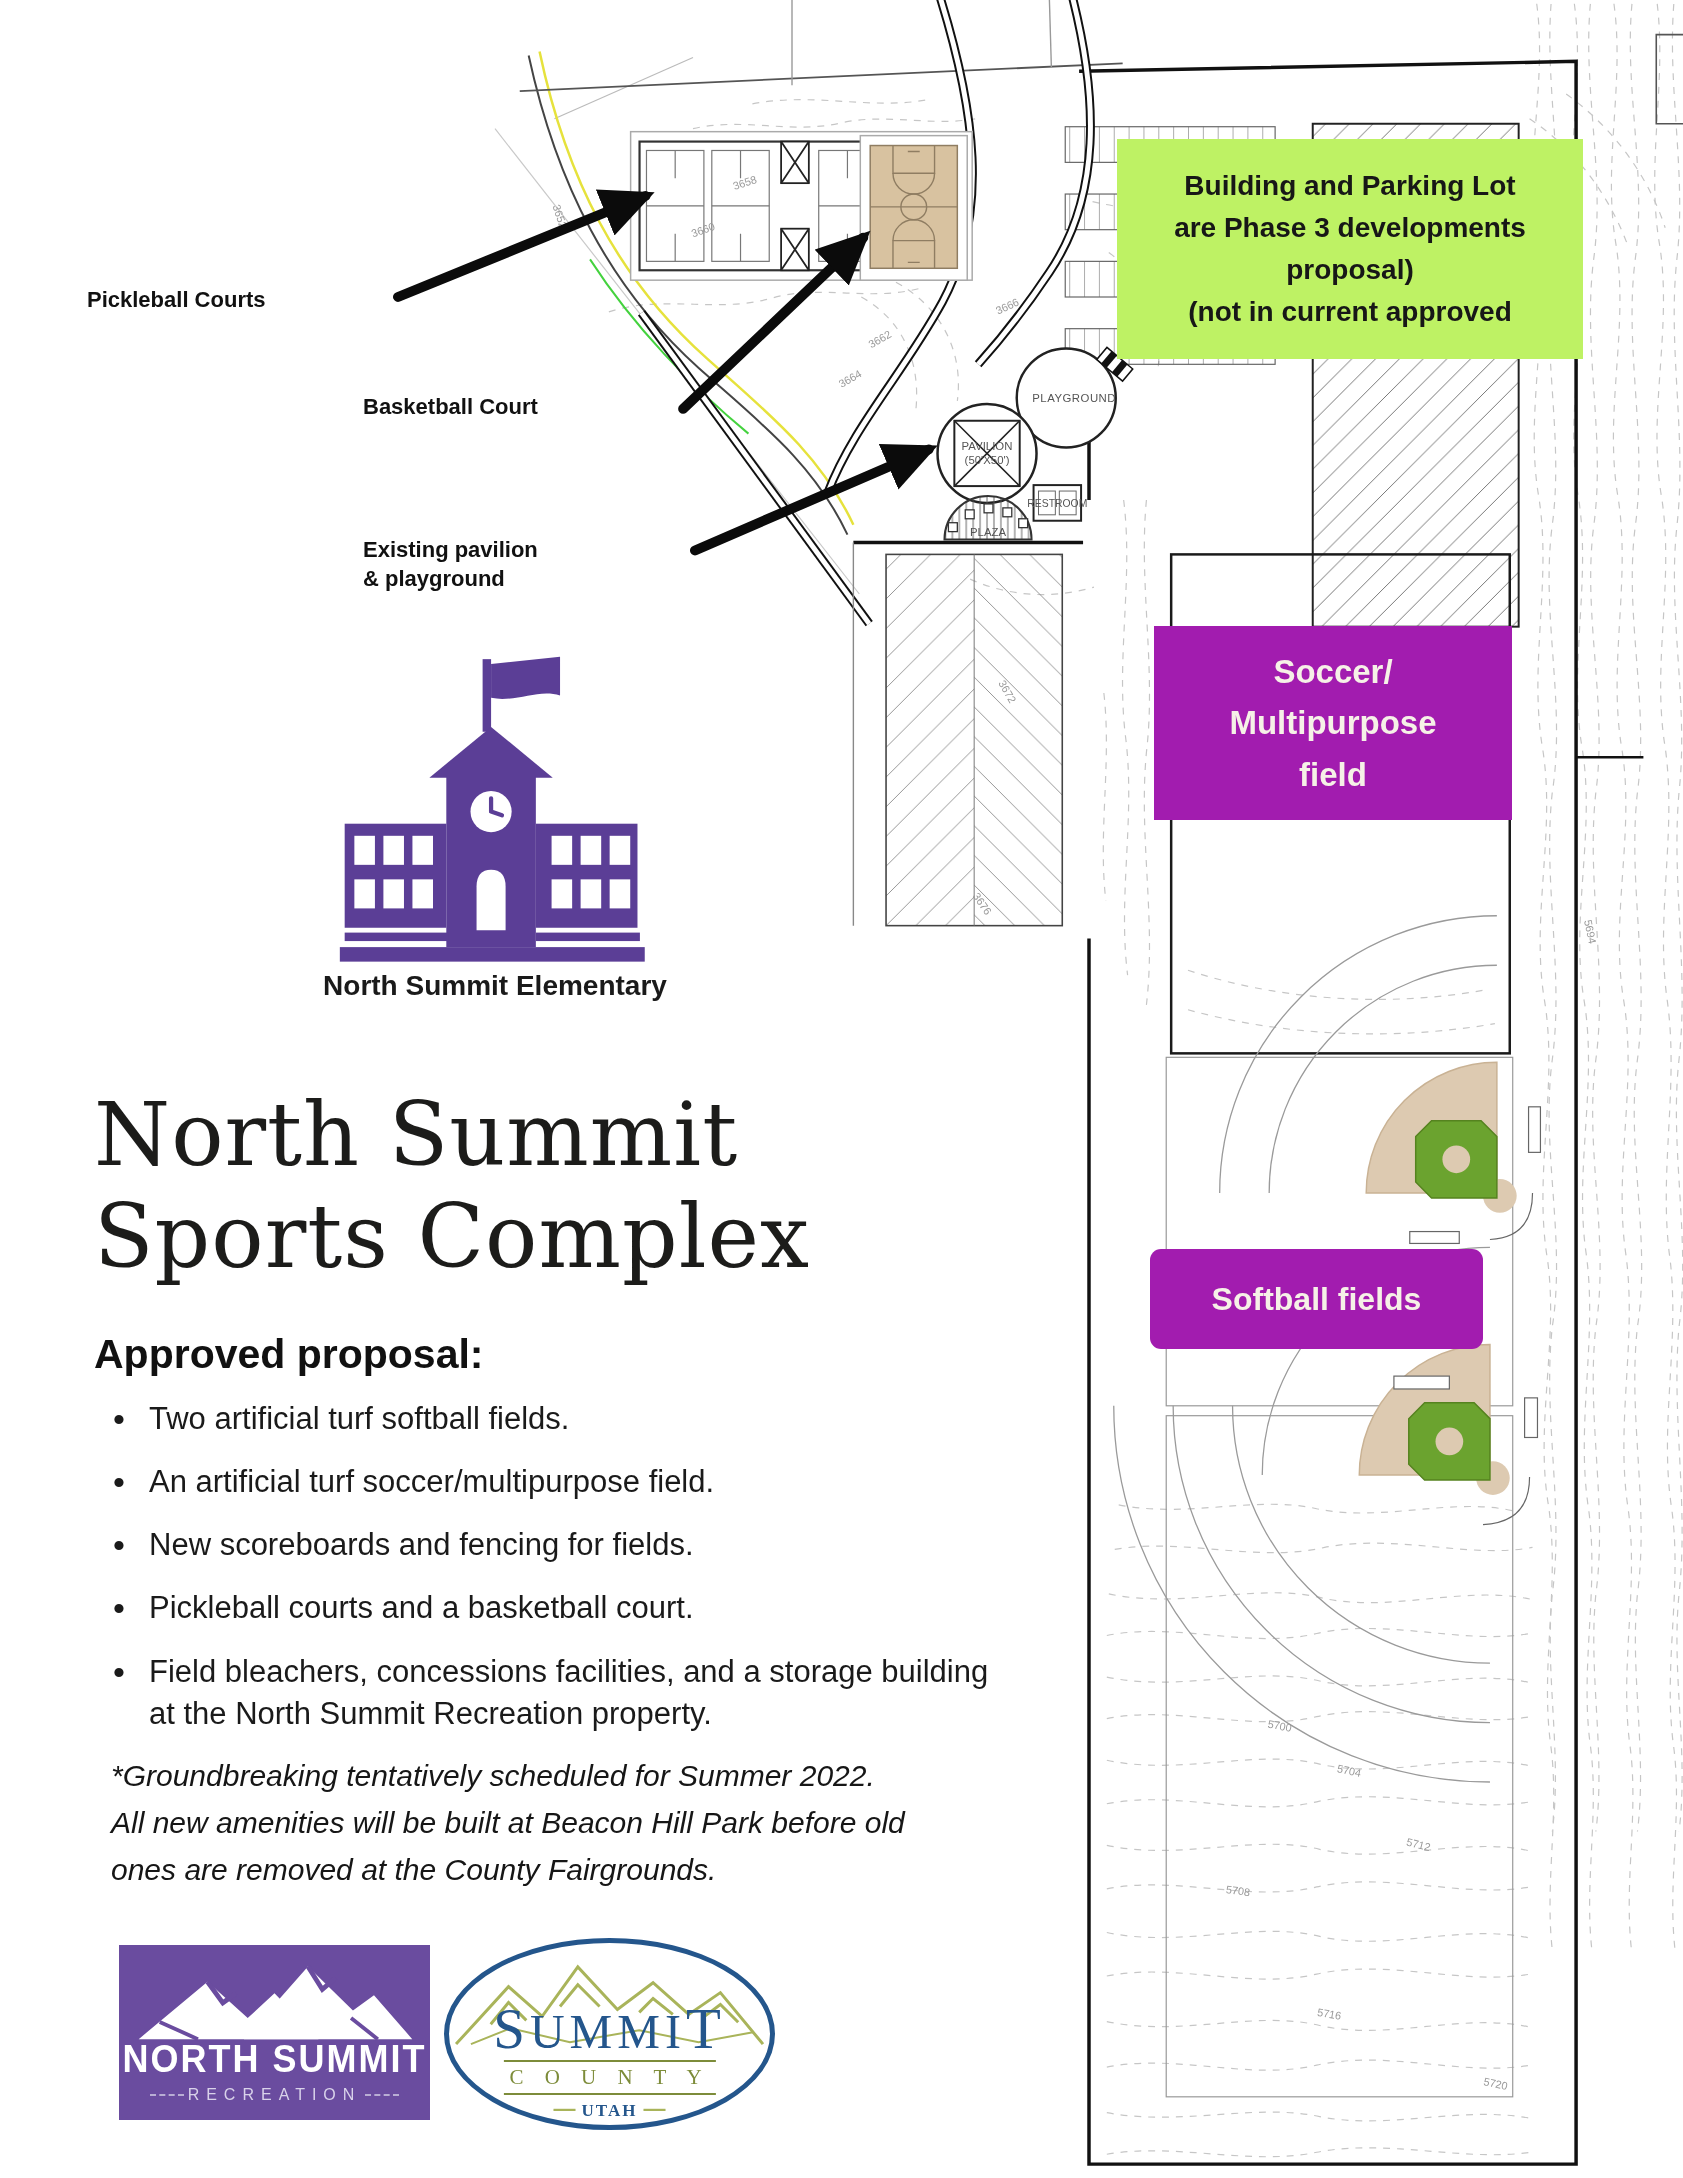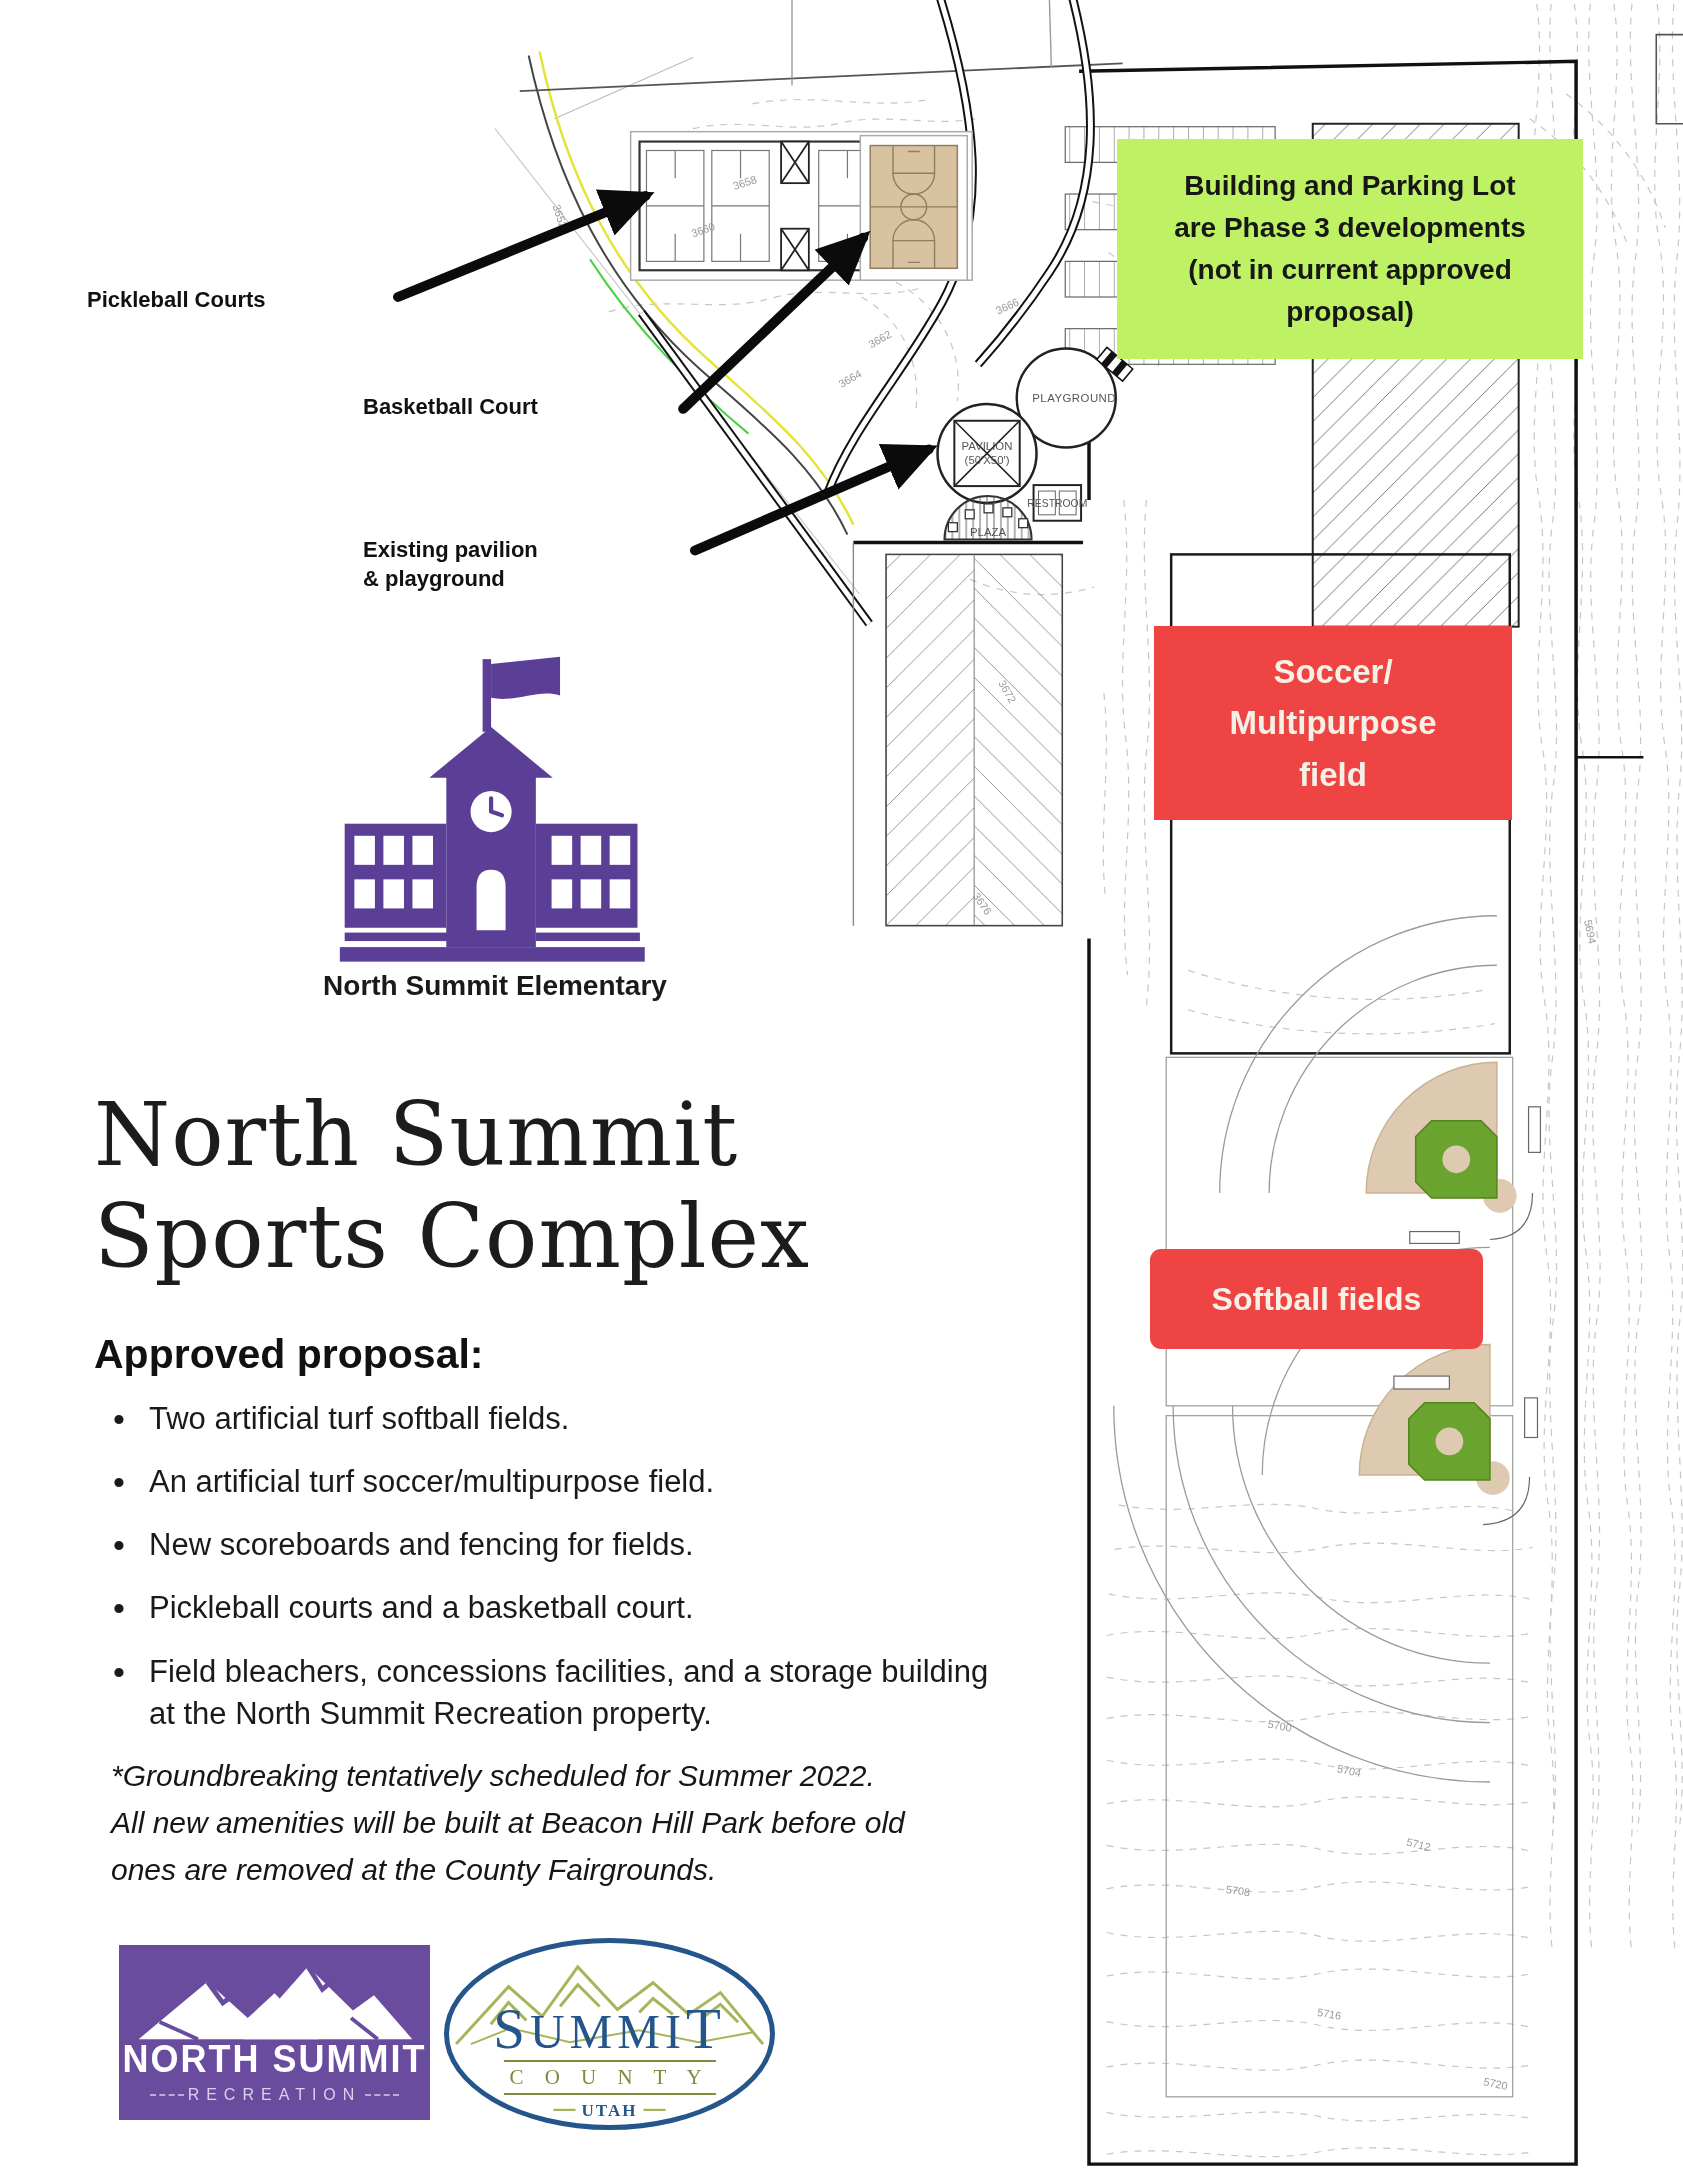--- a/index.html
+++ b/index.html
@@ -6,21 +6,21 @@
   .canvas{position:relative;width:1683px;height:2178px;background:#fff;overflow:hidden;
           font-family:"Liberation Sans",sans-serif;color:#1a1a1a;}
   svg text{font-family:"Liberation Sans",sans-serif;}
   .abs{position:absolute;}
   
   .callout{font-weight:700;font-size:22px;color:#111;line-height:1.32;}
   
   .graybox{left:1117px;top:139px;width:438px;background:#bef264;padding:26px 14px;
            text-align:center;font-weight:700;font-size:28px;line-height:1.5;color:#171717;}
   
-  .pbox{background:#ef4444;color:#f6f1e7;font-weight:700;text-align:center;
+  .pbox{background:#a21caf;color:#f6f1e7;font-weight:700;text-align:center;
         display:flex;flex-direction:column;align-items:center;justify-content:center;}
   .pbox-soccer{left:1154px;top:626px;width:358px;height:194px;font-size:33px;line-height:1.55;}
   .pbox-softball{left:1150px;top:1249px;width:333px;height:100px;font-size:32px;border-radius:11px;}
   
   .school-caption{left:297px;top:970px;width:396px;text-align:center;font-weight:700;font-size:28px;}
   
   .title{left:94px;top:1085px;width:891px;font-family:"DejaVu Serif","Liberation Serif",serif;
          font-size:87px;line-height:1.17;color:#1c1c1a;letter-spacing:1px;}
   .heading{left:94px;top:1331px;font-weight:700;font-size:41px;color:#111;}
   ul.bullets{left:99px;top:1398px;width:921px;margin:0;padding:0;list-style:none;font-size:31px;line-height:1.36;}
@@ -299,22 +299,22 @@
     <g stroke="#0b0b0b" stroke-width="10" stroke-linecap="round" fill="none">
       <path d="M402,300 L652,198" marker-end="url(#ah)"></path>
       <path d="M690,413 L872,240" marker-end="url(#ah)"></path>
       <path d="M702,556 L938,454" marker-end="url(#ah)"></path>
     </g>
   </svg>
 
   <div class="abs graybox">
     <div>Building and Parking Lot</div>
     <div>are Phase 3 developments</div>
+    <div>proposal)</div>
     <div>(not in current approved</div>
-    <div>proposal)</div>
   </div>
 
   <div class="abs pbox pbox-soccer">
     <div>Soccer/</div>
     <div>Multipurpose</div>
     <div>field</div>
   </div>
 
   <div class="abs pbox pbox-softball">
     <div>Softball fields</div>

